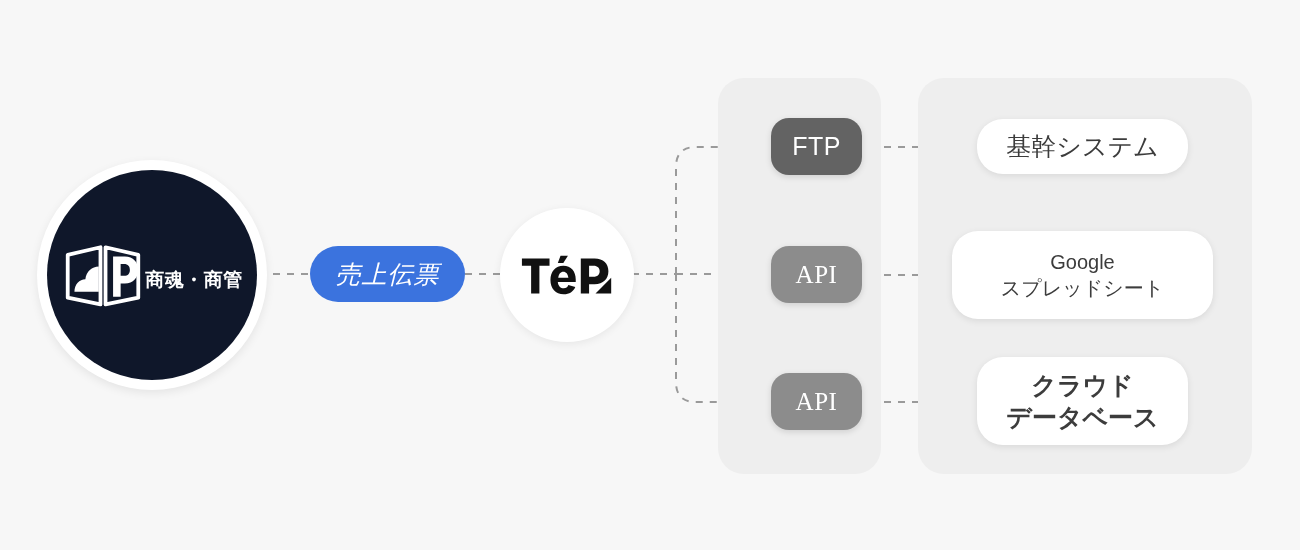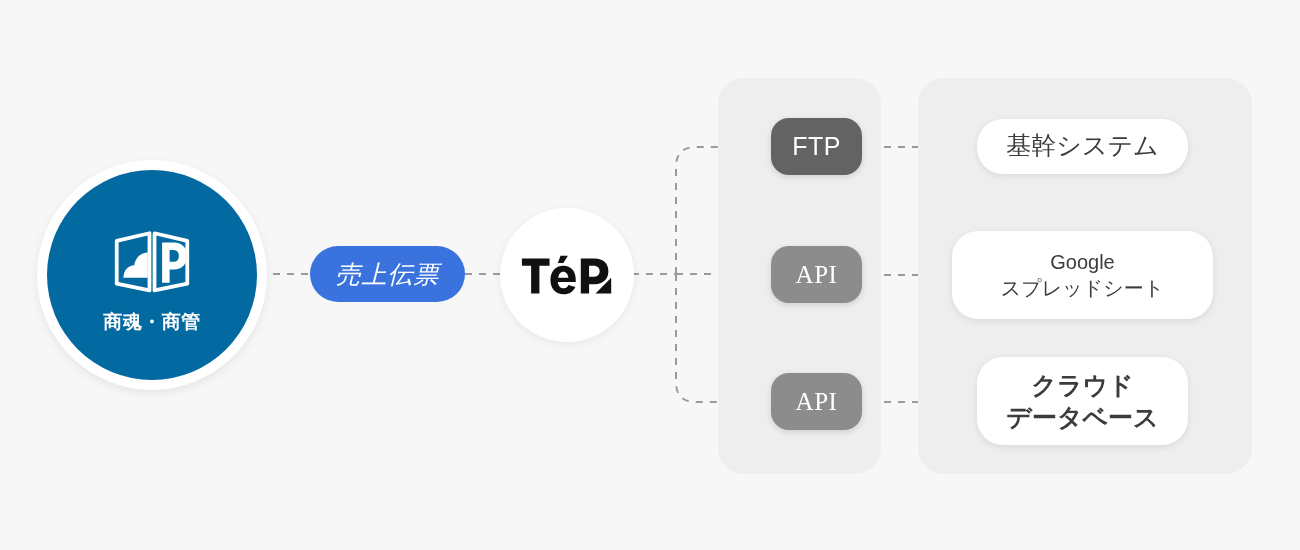--- a/index.html
+++ b/index.html
@@ -47,23 +47,23 @@
     border-radius: 50%;
     background: #ffffff;
     box-shadow: 0 3px 10px rgba(0,0,0,0.08);
     z-index: 3;
   }
   #source-disc {
     position: absolute;
     left: 10px; top: 10px;
     width: 210px; height: 210px;
     border-radius: 50%;
-    background: #0369a1;
-    display: flex;
-    flex-direction: column;
+    background: #0f172a;
+    display: flex;
+    flex-direction: row;
     align-items: center;
     justify-content: center;
   }
   #source-mark { width: 84px; height: 84px; display: block; }
   #source-label {
     margin-top: 9px;
     color: #ffffff;
     font-size: 19px;
     font-weight: bold;
     letter-spacing: 0.5px;
@@ -129,21 +129,21 @@
     border-radius: 26px;
     box-shadow: 0 2px 7px rgba(0,0,0,0.09);
     color: #3c3c3c;
     display: flex;
     align-items: center;
     justify-content: center;
     text-align: center;
     line-height: 1.3;
     z-index: 4;
   }
-  #dest-card-0 { left: 977px; top: 119px; width: 211px; height: 55px; font-size: 25px; font-family: Liberation Serif, serif; }
+  #dest-card-0 { left: 977px; top: 119px; width: 211px; height: 55px; font-size: 25px; }
   #dest-card-1 { left: 952px; top: 231px; width: 261px; height: 88px; font-size: 20px; }
   #dest-card-2 { left: 977px; top: 357px; width: 211px; height: 88px; font-size: 25px; font-weight: bold; }
 </style>
 </head>
 <body>
 
 <div id="stage">
 
   <svg id="wires" viewBox="0 0 1300 550" width="1300" height="550">
     <g fill="none" stroke="#9a9a9a" stroke-width="2" stroke-dasharray="7 7" stroke-linecap="butt">

